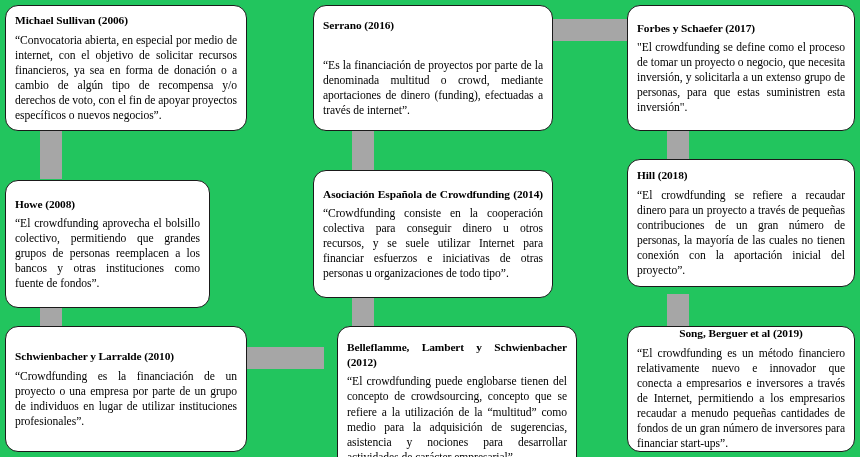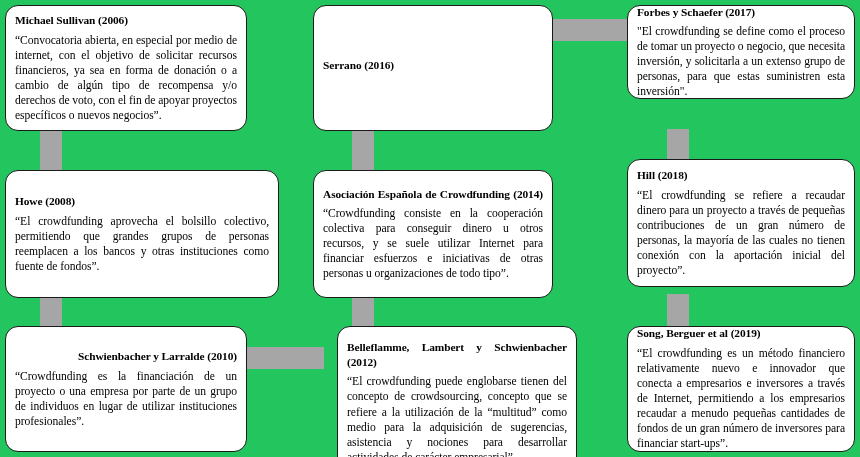--- a/index.html
+++ b/index.html
@@ -83,50 +83,51 @@
 
   <div class="connector" style="left:550px; top:19px; width:86px; height:22px;"></div>
 
   <div class="def-box" style="left:5px; top:5px; width:242px; height:126px;">
     <p class="def-title">Michael Sullivan (2006)</p>
     <p class="def-text">“Convocatoria abierta, en especial por medio de internet, con el objetivo de solicitar recursos financieros, ya sea en forma de donación o a cambio de algún tipo de recompensa y/o derechos de voto, con el fin de apoyar proyectos específicos o nuevos negocios”.</p>
   </div>
 
   <div class="def-box" style="left:313px; top:5px; width:240px; height:126px;gap:20px;">
     <p class="def-title">Serrano (2016)</p>
+    <p class="def-text">“Es la financiación de proyectos por parte de la denominada multitud o crowd, mediante aportaciones de dinero (funding), efectuadas a través de internet”.</p>
   </div>
 
-  <div class="def-box" style="left:627px; top:5px; width:228px; height:94px;">
+  <div class="def-box" style="left:627px; top:5px; width:228px; height:126px;">
     <p class="def-title">Forbes y Schaefer (2017)</p>
     <p class="def-text">"El crowdfunding se define como el proceso de tomar un proyecto o negocio, que necesita inversión, y solicitarla a un extenso grupo de personas, para que estas suministren esta inversión".</p>
   </div>
 
-  <div class="def-box" style="left:5px; top:170px; width:274px; height:128px;">
+  <div class="def-box" style="left:5px; top:180px; width:205px; height:128px;">
     <p class="def-title">Howe (2008)</p>
     <p class="def-text">“El crowdfunding aprovecha el bolsillo colectivo, permitiendo que grandes grupos de personas reemplacen a los bancos y otras instituciones como fuente de fondos”.</p>
   </div>
 
   <div class="def-box" style="left:313px; top:170px; width:240px; height:128px;">
     <p class="def-title justified">Asociación Española de Crowdfunding  (2014)</p>
     <p class="def-text">“Crowdfunding consiste en la cooperación colectiva para conseguir dinero u otros recursos, y se suele utilizar Internet para financiar esfuerzos e iniciativas de otras personas u organizaciones de todo tipo”.</p>
   </div>
 
   <div class="def-box" style="left:627px; top:159px; width:228px; height:128px;">
     <p class="def-title">Hill (2018)</p>
     <p class="def-text">“El crowdfunding se refiere a recaudar dinero para un proyecto a través de pequeñas contribuciones de un gran número de personas, la mayoría de las cuales no tienen conexión con la aportación inicial del proyecto”.</p>
   </div>
 
-  <div class="def-box" style="left:5px; top:326px; width:242px; height:126px;align-items:flex-end;">
+  <div class="def-box" style="left:5px; top:326px; width:242px; height:126px;">
     <p class="def-title">Schwienbacher y Larralde (2010)</p>
     <p class="def-text"> “Crowdfunding es la financiación de un proyecto o una empresa por parte de un grupo de individuos en lugar de utilizar instituciones profesionales”.</p>
   </div>
 
   <div class="def-box" style="left:313px; top:326px; width:240px; height:153px;margin-left:24px;">
     <p class="def-title justified">Belleflamme, Lambert y Schwienbacher (2012)</p>
     <p class="def-text">“El crowdfunding puede englobarse tienen del concepto de crowdsourcing, concepto que se refiere a la utilización de la “multitud” como medio para la adquisición de sugerencias, asistencia y nociones para desarrollar actividades de carácter empresarial”.</p>
   </div>
 
-  <div class="def-box" style="left:627px; top:326px; width:228px; height:126px;">
+  <div class="def-box" style="left:627px; top:326px; width:228px; height:126px;align-items:center;">
     <p class="def-title">Song, Berguer et al (2019)</p>
     <p class="def-text">“El crowdfunding es un método financiero relativamente nuevo e innovador que conecta a empresarios e inversores a través de Internet, permitiendo a los empresarios recaudar a menudo pequeñas cantidades de fondos de un gran número de inversores para financiar start-ups”.</p>
   </div>
 
 </div>
 
 </body></html>

